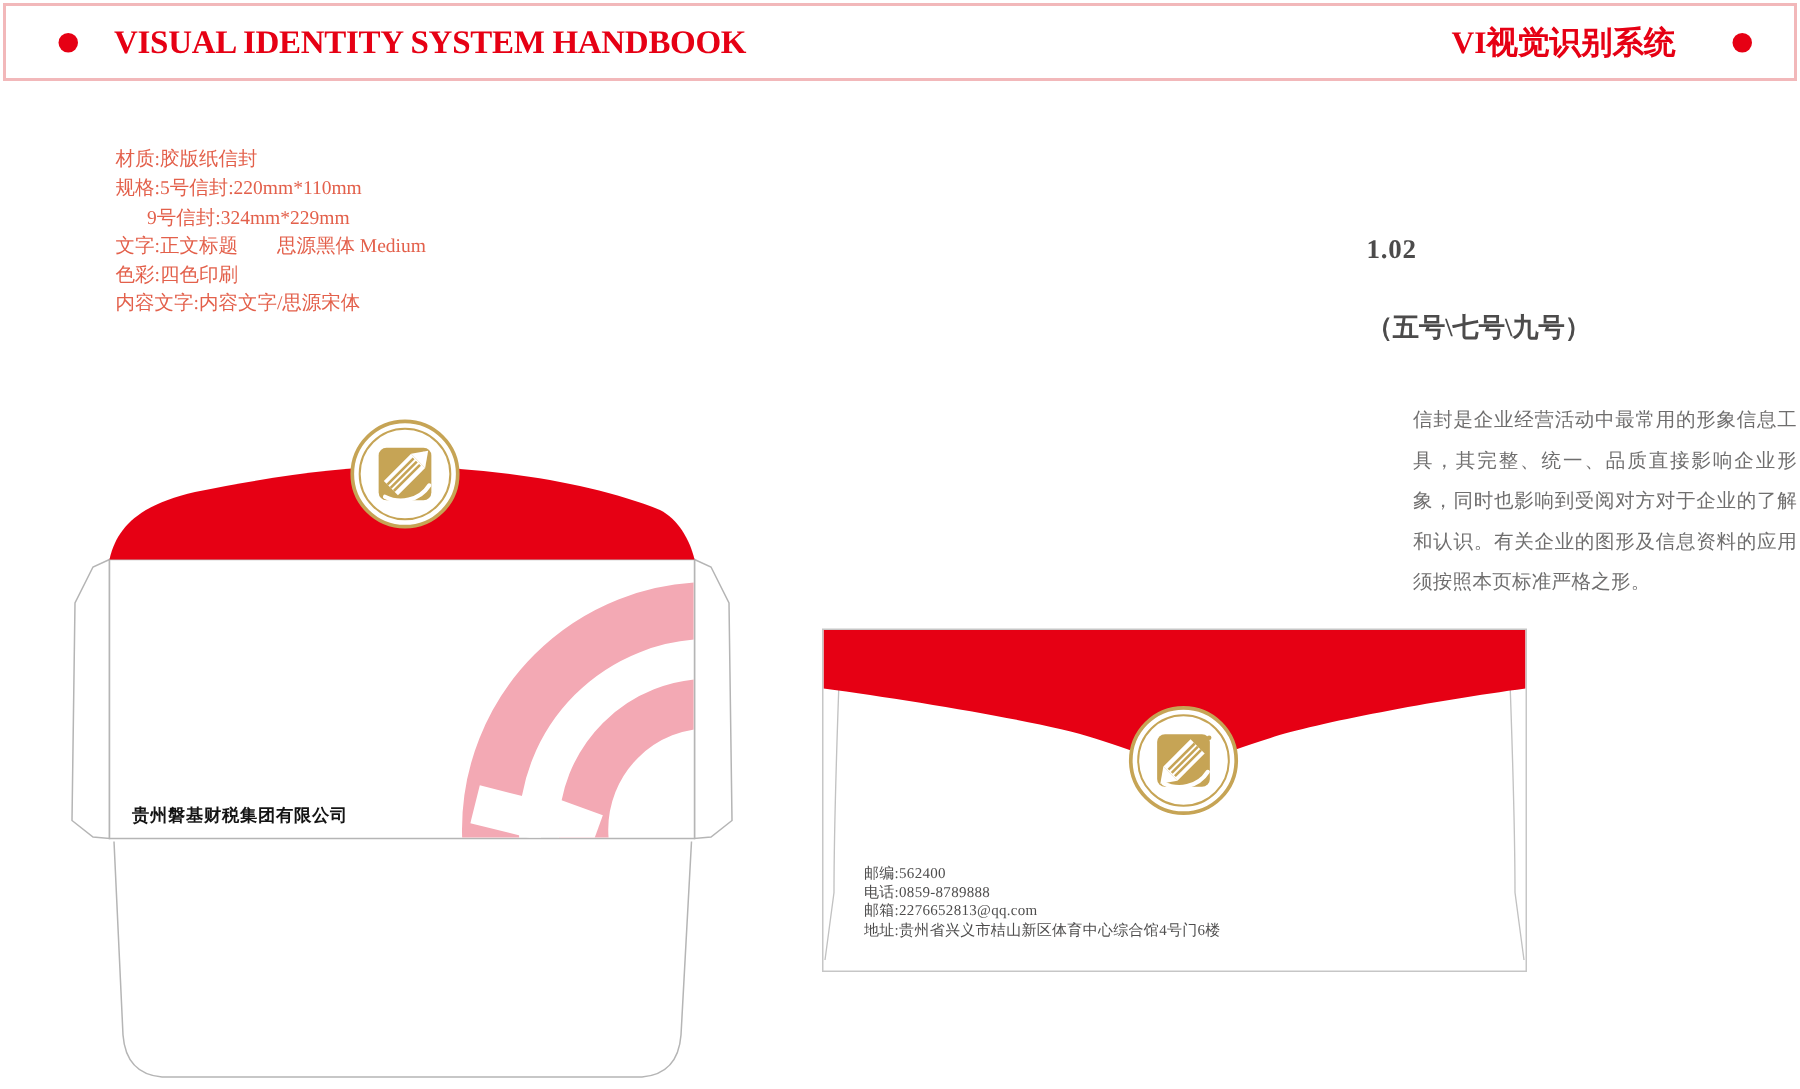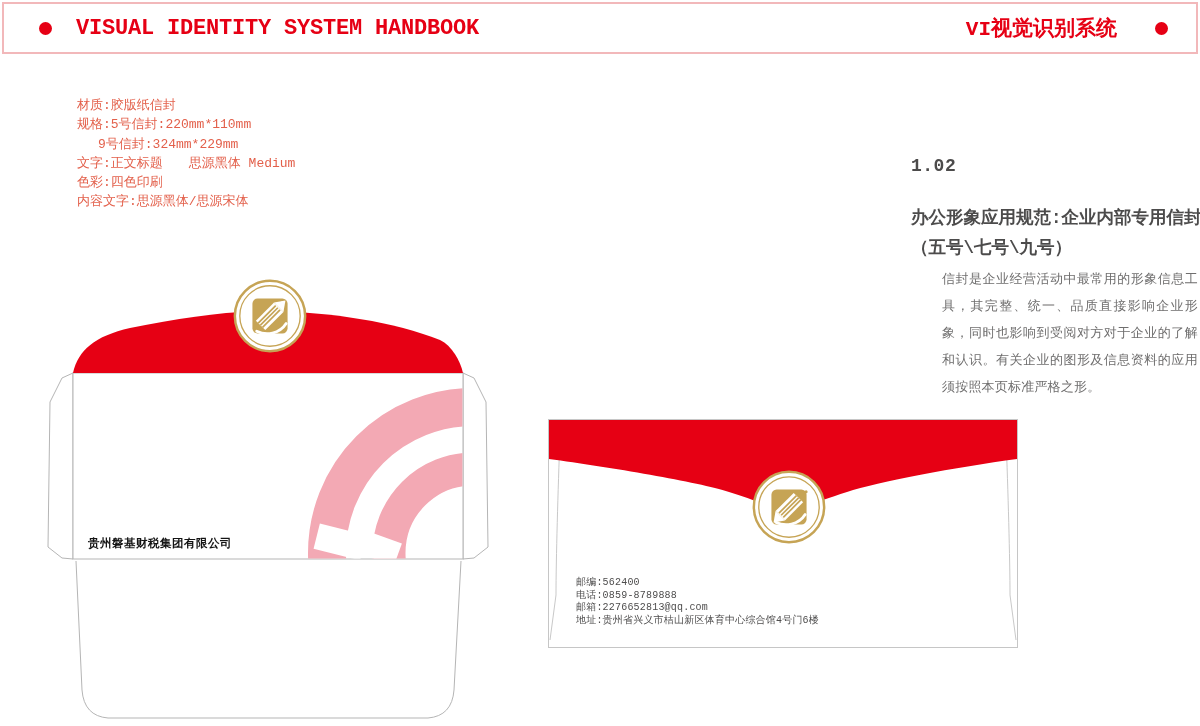--- a/index.html
+++ b/index.html
@@ -1,18 +1,18 @@
 <!DOCTYPE html>
 <html><head>
 <meta charset="utf-8">
 <style>
   html,body{margin:0;padding:0;background:#ffffff;}
   #page{
     position:relative;width:1200px;height:726px;background:#ffffff;
-    font-family:Liberation Mono, monospace;overflow:hidden;
+    font-family:Liberation Serif, serif;overflow:hidden;
   }
   
   .header-bar{
     position:absolute;left:2px;top:2px;width:1192px;height:48px;
     border:2px solid #f2b8ba;background:#ffffff;
     display:flex;align-items:center;
   }
   .dot{width:13px;height:13px;border-radius:50%;background:#e60014;flex:0 0 auto;}
   .dot-left{margin-left:35px;}
   .dot-right{margin-right:28px;}
@@ -75,26 +75,25 @@
     <span class="header-title-cn">VI视觉识别系统</span>
     <span class="dot dot-right"></span>
   </div>
 
   <div class="specs">
     <div class="spec-line">材质:胶版纸信封</div>
     <div class="spec-line">规格:5号信封:220mm*110mm</div>
     <div class="spec-line indent">9号信封:324mm*229mm</div>
     <div class="spec-line">文字:正文标题　　思源黑体 Medium</div>
     <div class="spec-line">色彩:四色印刷</div>
-    <div class="spec-line">内容文字:思源黑体/思源宋体</div>
+    <div class="spec-line">内容文字:内容文字/思源宋体</div>
   </div>
 
   <div class="section-number">1.02</div>
   <div class="section-title">
-    <div>办公形象应用规范:企业内部专用信封</div>
     <div>（五号\七号\九号）</div>
   </div>
   <div class="section-body">信封是企业经营活动中最常用的形象信息工具，其完整、统一、品质直接影响企业形象，同时也影响到受阅对方对于企业的了解和认识。有关企业的图形及信息资料的应用须按照本页标准严格之形。</div>
 
   <svg class="env-left-svg" viewBox="0 0 460 456">
 
     <path d="M33,103 L22,108 L10,132 L8,277 L22,288 L33,289 Z" fill="#ffffff" stroke="#b5b5b5" stroke-width="1"></path>
     <path d="M423,103 L434,108 L446,132 L448,277 L434,288 L423,289 Z" fill="#ffffff" stroke="#b5b5b5" stroke-width="1"></path>
 
     <path d="M36,291 L42,420 Q44,446 68,448 L388,448 Q412,446 414,420 L421,291" fill="#ffffff" stroke="#b5b5b5" stroke-width="1"></path>

